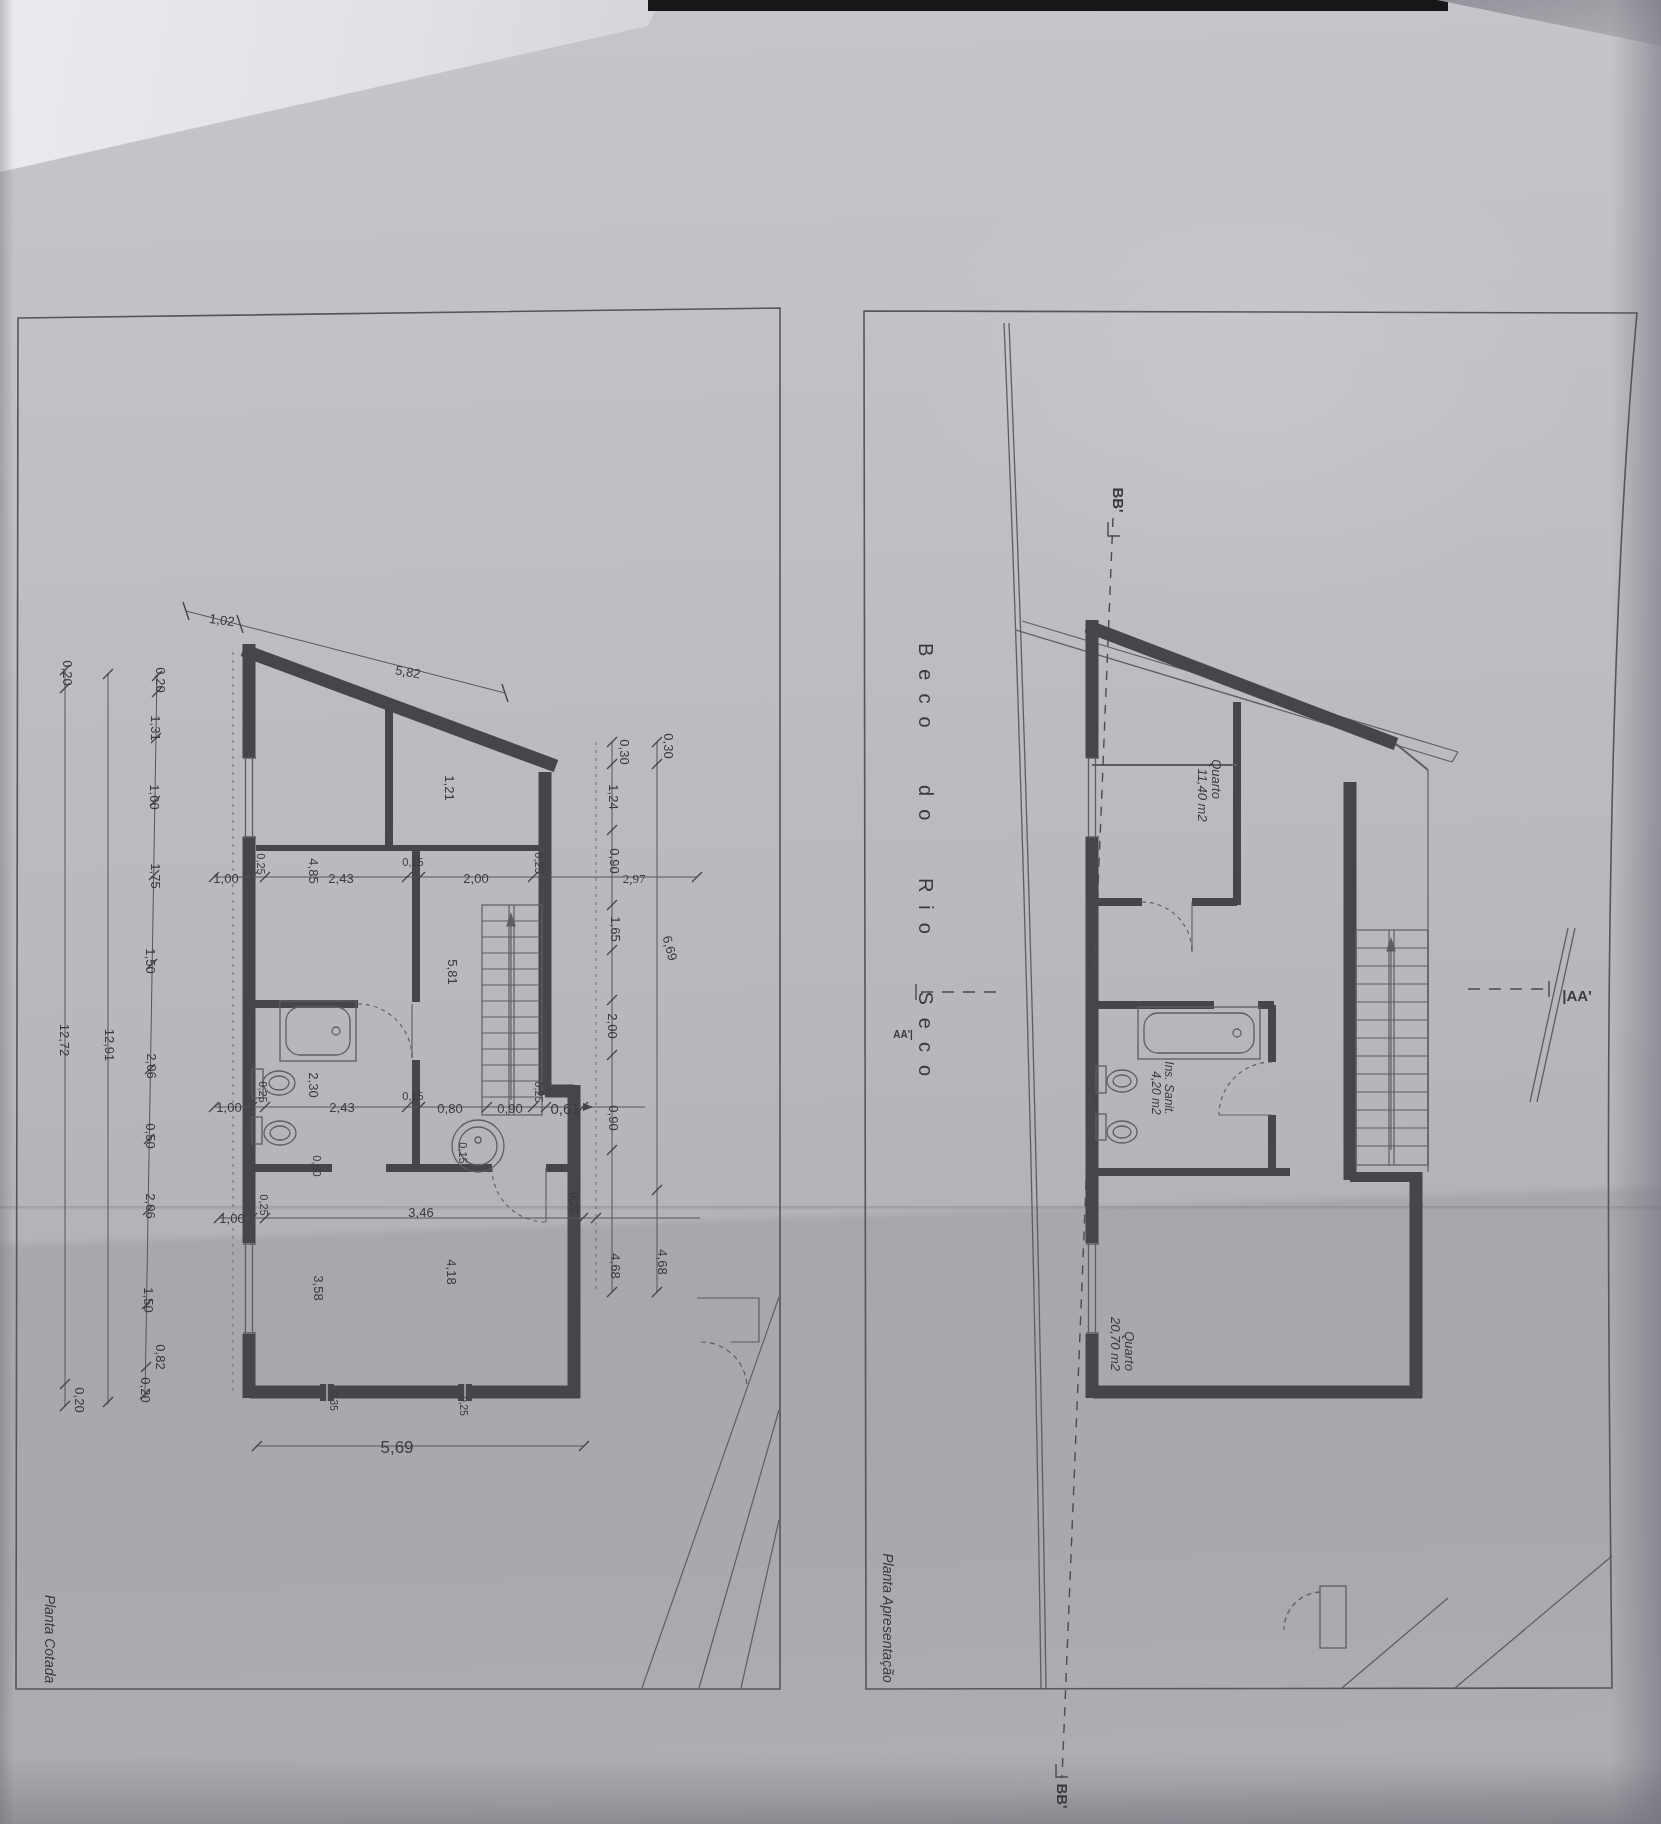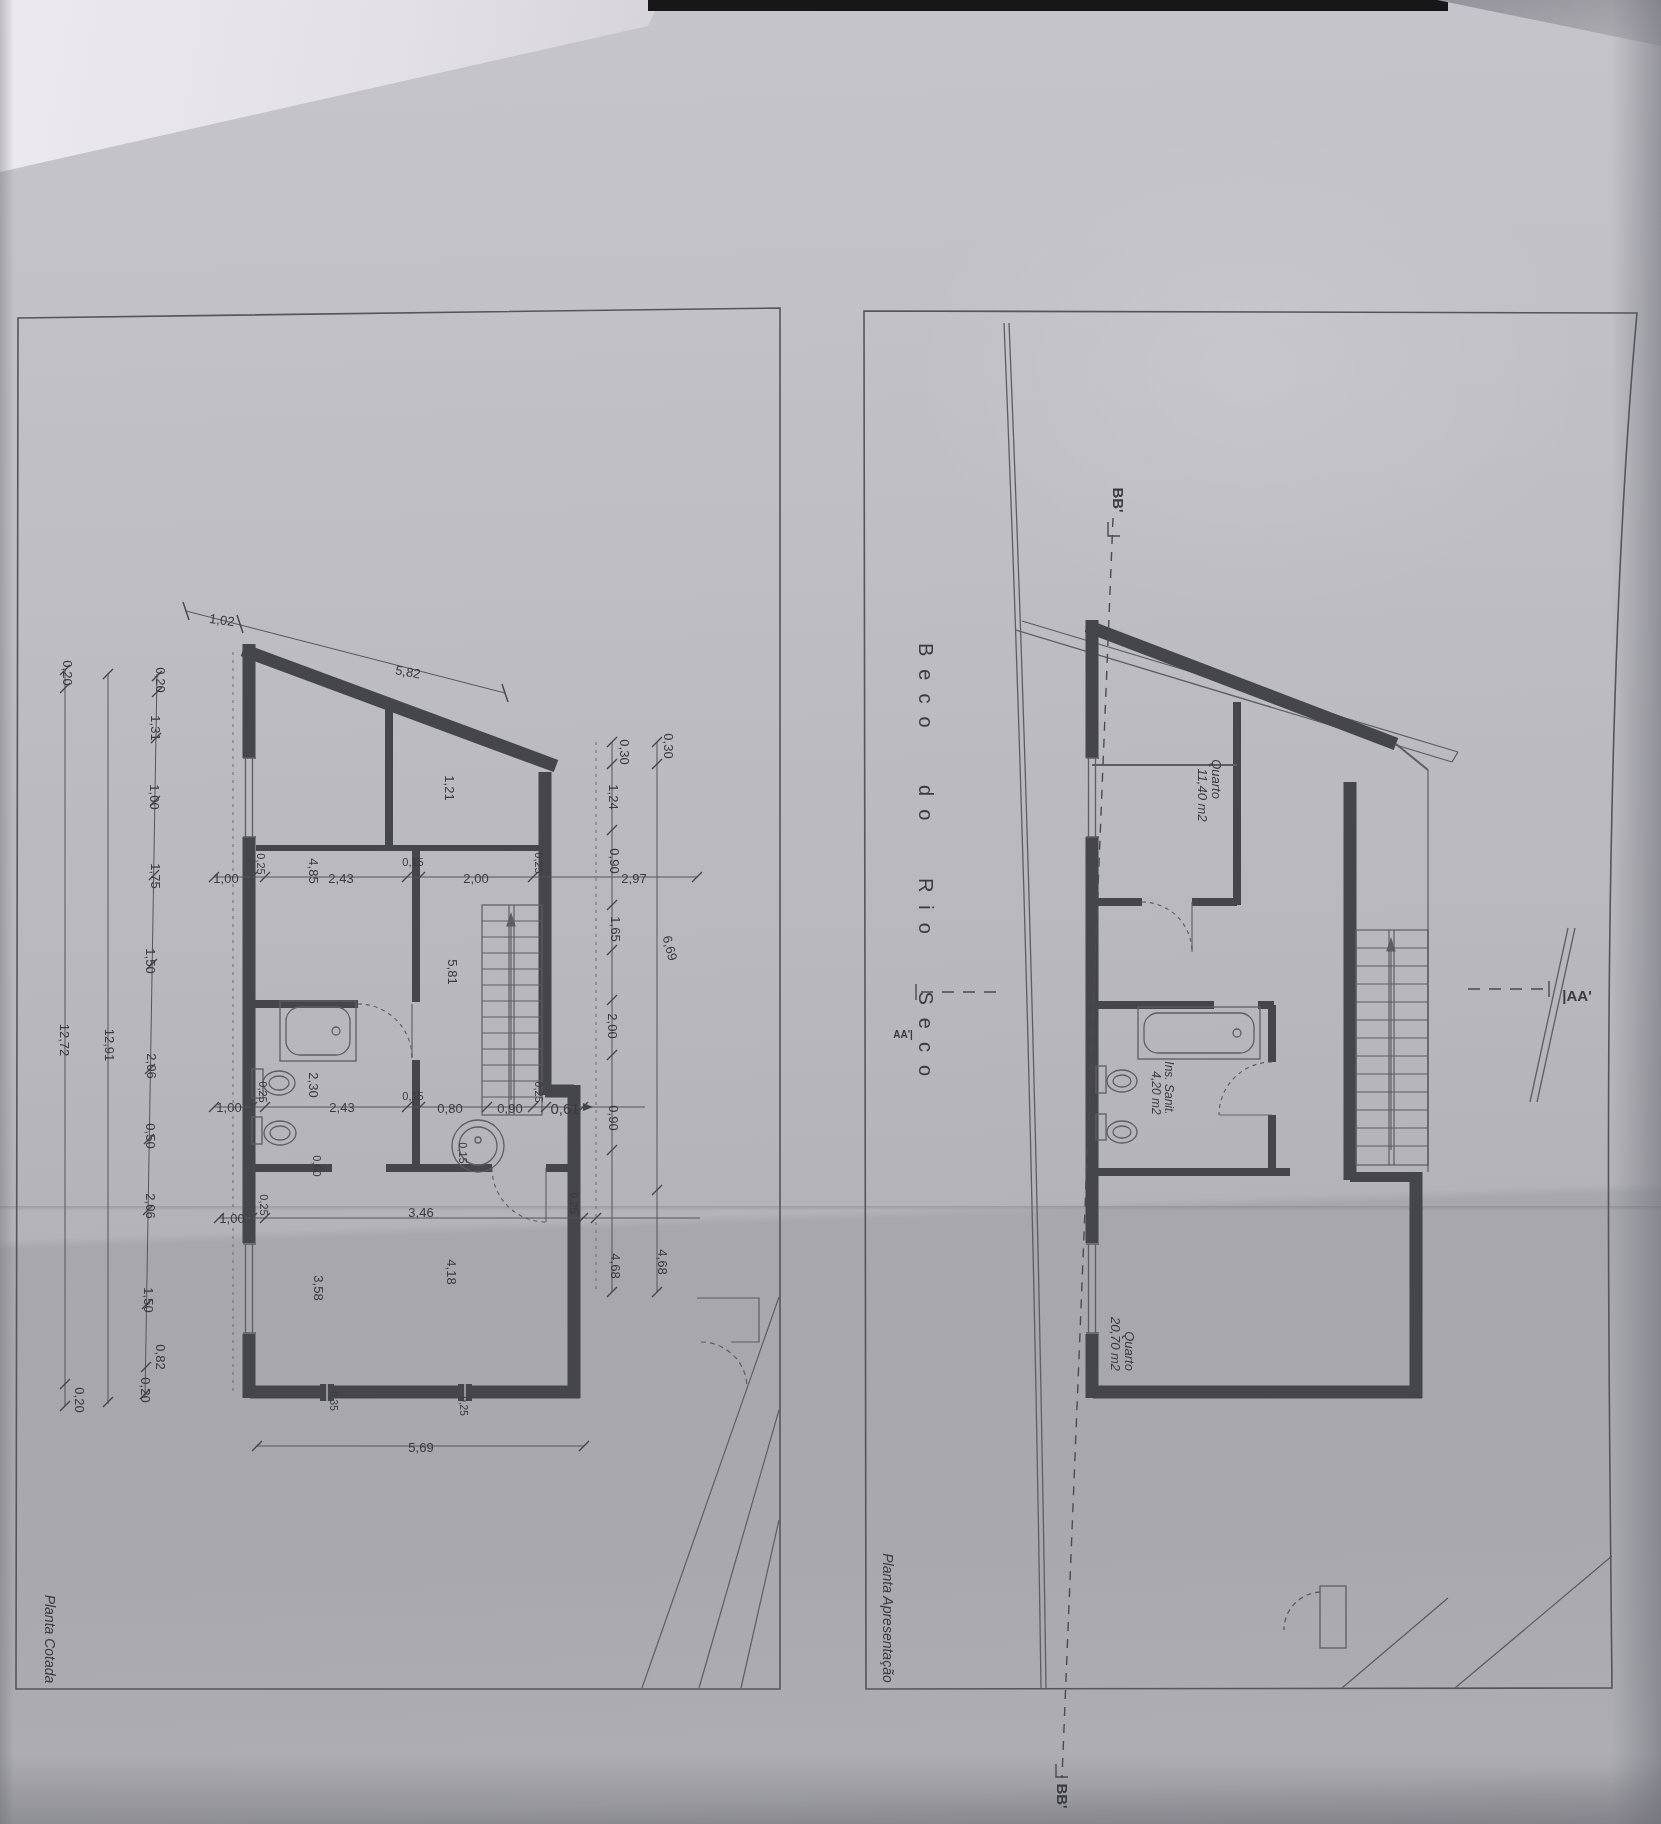--- a/index.html
+++ b/index.html
@@ -235,21 +235,21 @@
       <span class="ann" style="left: 148px; top: 1300px; font-size: 13px; transform: translate(-50%, -50%) rotate(90deg);">1,50</span>
       <span class="ann" style="left: 160px; top: 1357px; font-size: 13px; transform: translate(-50%, -50%) rotate(90deg);">0,82</span>
       <span class="ann" style="left: 145px; top: 1390px; font-size: 13px; transform: translate(-50%, -50%) rotate(90deg);">0,20</span>
       <span class="ann" style="left: 226px; top: 878px; font-size: 13px; transform: translate(-50%, -50%) rotate(0deg);">1,00</span>
       <span class="ann" style="left: 260px; top: 864px; font-size: 11px; transform: translate(-50%, -50%) rotate(90deg);">0,25</span>
       <span class="ann" style="left: 313px; top: 871px; font-size: 13px; transform: translate(-50%, -50%) rotate(90deg);">4,85</span>
       <span class="ann" style="left: 341px; top: 878px; font-size: 13px; transform: translate(-50%, -50%) rotate(0deg);">2,43</span>
       <span class="ann" style="left: 413px; top: 862px; font-size: 11px; transform: translate(-50%, -50%) rotate(0deg);">0,15</span>
       <span class="ann" style="left: 476px; top: 878px; font-size: 13px; transform: translate(-50%, -50%) rotate(0deg);">2,00</span>
       <span class="ann" style="left: 538px; top: 863px; font-size: 11px; transform: translate(-50%, -50%) rotate(90deg);">0,25</span>
-      <span class="ann" style="left: 634px; top: 878px; font-size: 13px; transform: translate(-50%, -50%) rotate(0deg);">2,97</span>
+      <span class="ann" style="left: 634px; top: 878px; font-size: 13px; transform: translate(-50%, -50%) rotate(0deg); font-family: Liberation Serif, serif;">2,97</span>
       <span class="ann" style="left: 614px; top: 861px; font-size: 13px; transform: translate(-50%, -50%) rotate(90deg);">0,90</span>
       <span class="ann" style="left: 615px; top: 929px; font-size: 13px; transform: translate(-50%, -50%) rotate(90deg);">1,65</span>
       <span class="ann" style="left: 670px; top: 948px; font-size: 13px; transform: translate(-50%, -50%) rotate(75deg);">6,69</span>
       <span class="ann" style="left: 624px; top: 752px; font-size: 13px; transform: translate(-50%, -50%) rotate(90deg);">0,30</span>
       <span class="ann" style="left: 668px; top: 746px; font-size: 13px; transform: translate(-50%, -50%) rotate(90deg);">0,30</span>
       <span class="ann" style="left: 613px; top: 797px; font-size: 13px; transform: translate(-50%, -50%) rotate(90deg);">1,24</span>
       <span class="ann" style="left: 449px; top: 788px; font-size: 13px; transform: translate(-50%, -50%) rotate(90deg);">1,21</span>
       <span class="ann" style="left: 452px; top: 972px; font-size: 13px; transform: translate(-50%, -50%) rotate(90deg);">5,81</span>
       <span class="ann" style="left: 229px; top: 1107px; font-size: 13px; transform: translate(-50%, -50%) rotate(0deg);">1,00</span>
       <span class="ann" style="left: 262px; top: 1092px; font-size: 11px; transform: translate(-50%, -50%) rotate(90deg);">0,25</span>
@@ -267,21 +267,21 @@
       <span class="ann" style="left: 232px; top: 1218px; font-size: 13px; transform: translate(-50%, -50%) rotate(0deg);">1,00</span>
       <span class="ann" style="left: 263px; top: 1205px; font-size: 11px; transform: translate(-50%, -50%) rotate(90deg);">0,25</span>
       <span class="ann" style="left: 421px; top: 1212px; font-size: 13px; transform: translate(-50%, -50%) rotate(0deg);">3,46</span>
       <span class="ann" style="left: 573px; top: 1203px; font-size: 11px; transform: translate(-50%, -50%) rotate(90deg);">0,25</span>
       <span class="ann" style="left: 318px; top: 1288px; font-size: 13px; transform: translate(-50%, -50%) rotate(90deg);">3,58</span>
       <span class="ann" style="left: 451px; top: 1272px; font-size: 13px; transform: translate(-50%, -50%) rotate(90deg);">4,18</span>
       <span class="ann" style="left: 615px; top: 1266px; font-size: 13px; transform: translate(-50%, -50%) rotate(90deg);">4,68</span>
       <span class="ann" style="left: 662px; top: 1262px; font-size: 13px; transform: translate(-50%, -50%) rotate(90deg);">4,68</span>
       <span class="ann" style="left: 333px; top: 1401px; font-size: 10px; transform: translate(-50%, -50%) rotate(90deg);">0,35</span>
       <span class="ann" style="left: 463px; top: 1406px; font-size: 10px; transform: translate(-50%, -50%) rotate(90deg);">0,25</span>
-      <span class="ann" style="left: 421px; top: 1447px; font-size: 13px; transform: translate(-50%, -50%) rotate(0deg); text-align: right;">5,69</span>
+      <span class="ann" style="left: 397px; top: 1447px; font-size: 17px; transform: translate(-50%, -50%) rotate(0deg); text-align: right;">5,69</span>
       <span class="ann" style="left: 50px; top: 1639px; font-size: 14px; transform: translate(-50%, -50%) rotate(90deg); font-style: italic;">Planta Cotada</span>
       <span class="ann" style="left: 888px; top: 1618px; font-size: 14px; transform: translate(-50%, -50%) rotate(90deg); font-style: italic;">Planta Apresentação</span>
       <span class="ann" style="left: 926px; top: 866px; font-size: 20px; transform: translate(-50%, -50%) rotate(90deg); letter-spacing: 13px; word-spacing: 26px;">Beco do Rio Seco</span>
       <span class="ann" style="left: 1118px; top: 500px; font-size: 15px; transform: translate(-50%, -50%) rotate(90deg); font-weight: bold;">BB'</span>
       <span class="ann" style="left: 1062px; top: 1796px; font-size: 15px; transform: translate(-50%, -50%) rotate(90deg); font-weight: bold;">BB'</span>
       <span class="ann" style="left: 903px; top: 991px; font-size: 10px; transform: translate(-50%, -50%) rotate(0deg); font-weight: bold; margin-top: 44px;">AA'|</span>
       <span class="ann" style="left: 1577px; top: 987px; font-size: 15px; transform: translate(-50%, -50%) rotate(0deg); font-weight: bold; margin-top: 8px;">|AA'</span>
       <span class="ann" style="left: 1216px; top: 779px; font-size: 13px; transform: translate(-50%, -50%) rotate(90deg); font-style: italic;">Quarto</span>
       <span class="ann" style="left: 1202px; top: 795px; font-size: 13px; transform: translate(-50%, -50%) rotate(90deg); font-style: italic;">11,40 m2</span>
       <span class="ann" style="left: 1169px; top: 1088px; font-size: 12px; transform: translate(-50%, -50%) rotate(90deg); font-style: italic;">Ins. Sanit.</span>

